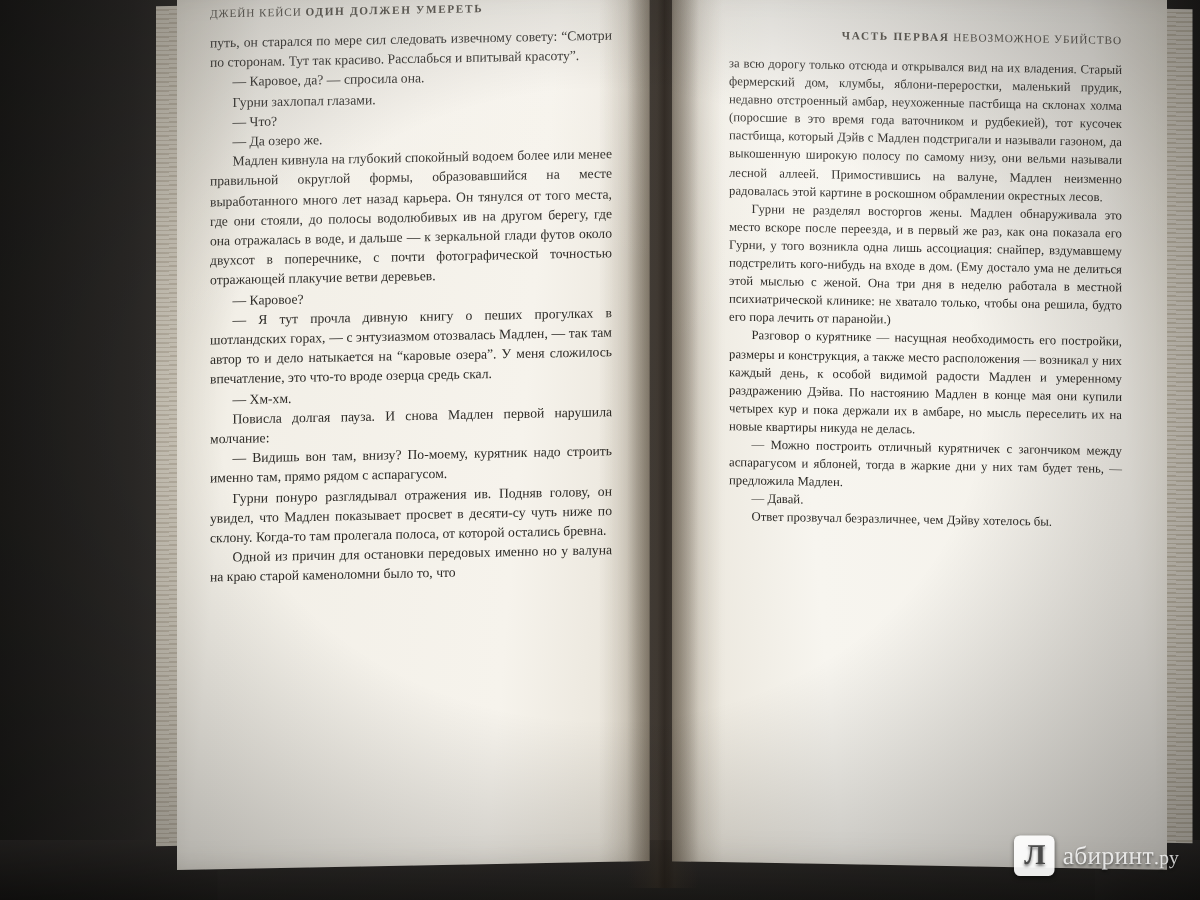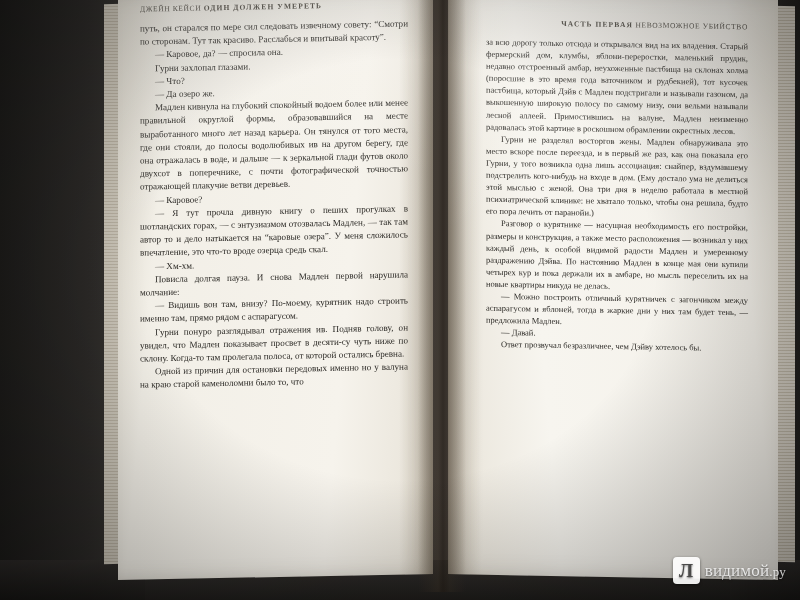--- a/index.html
+++ b/index.html
@@ -268,17 +268,17 @@
     </div>
 
     <div class="gutter"></div>
   </div>
 
   <div class="vignette"></div>
 
   <div class="watermark">
     <div class="wm-badge">Л</div>
     <div class="wm-text">
-      <span>видимой</span><span class="dom">.ру</span>
+      <span>абиринт</span><span class="dom">.ру</span>
     </div>
   </div>
 
 </div>
 
 </body></html>

